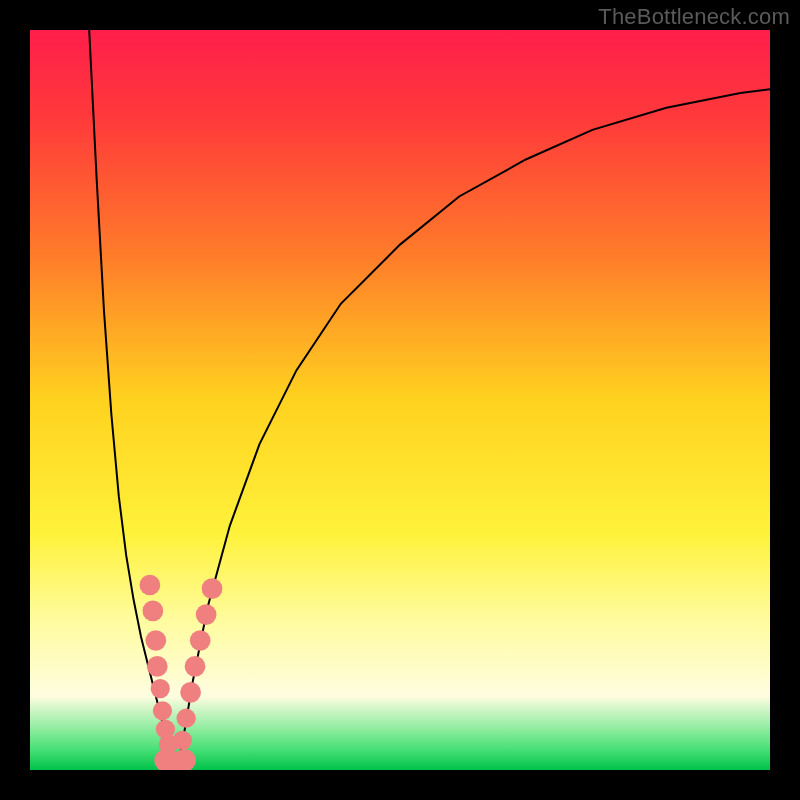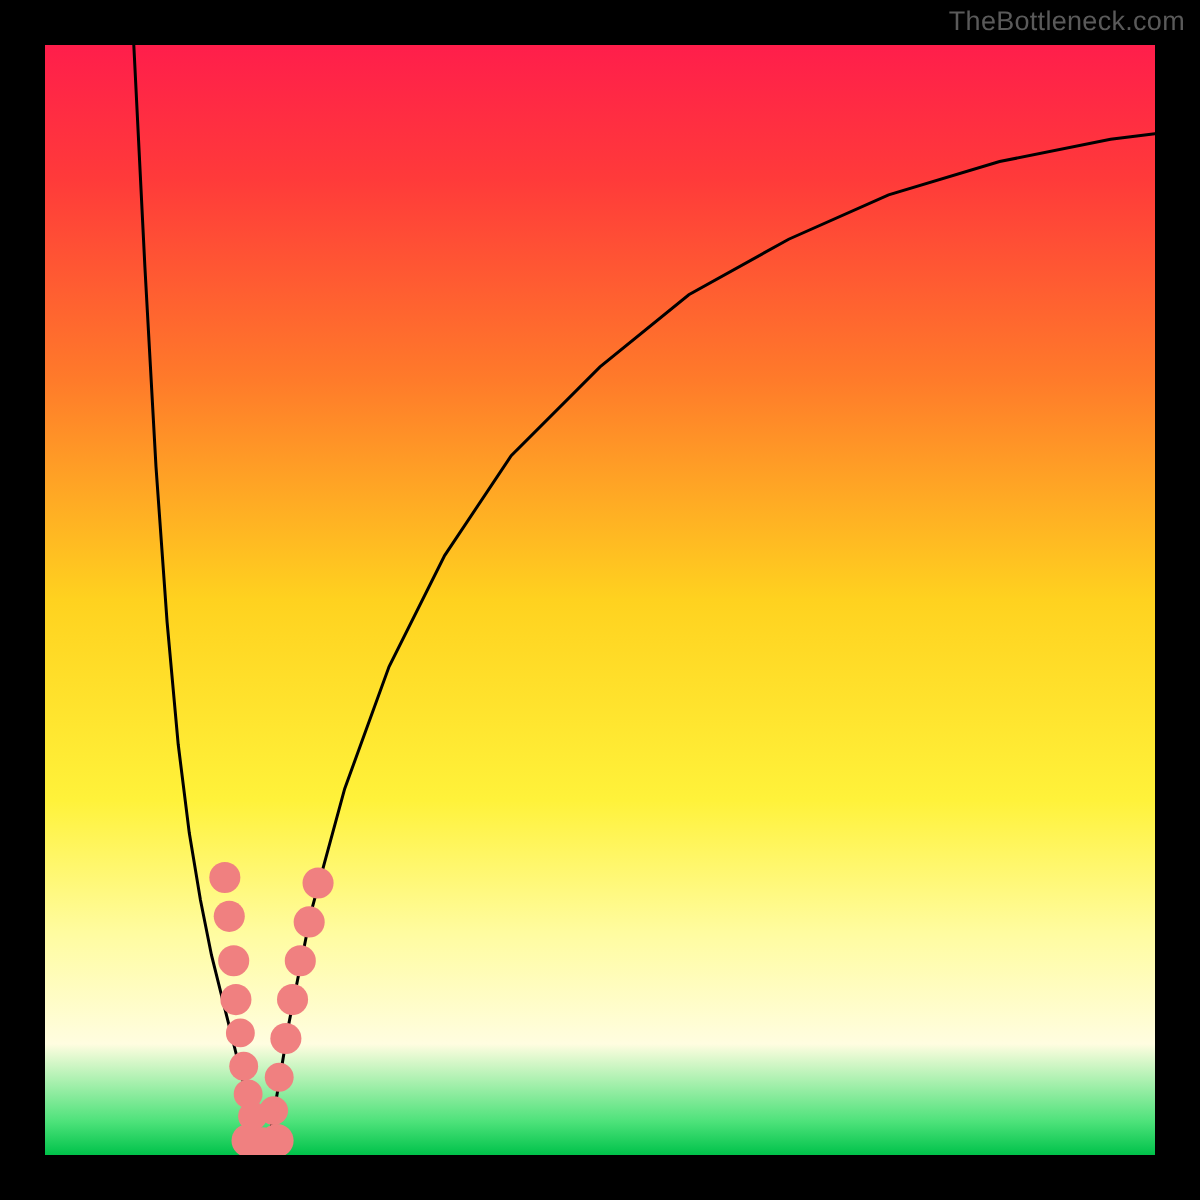--- a/index.html
+++ b/index.html
@@ -24,21 +24,21 @@
     left: 30px;
     width: 740px;
     height: 740px;
     overflow: hidden;
   }
   .watermark {
     position: absolute;
     top: 4px;
     right: 10px;
     color: #5a5a5a;
-    font-size: 18px;
+    font-size: 22px;
     font-weight: 400;
     letter-spacing: 0.2px;
     text-align: right;
   }
   svg { display: block; }
 </style>
 </head>
 <body>
 
 <div class="frame">

